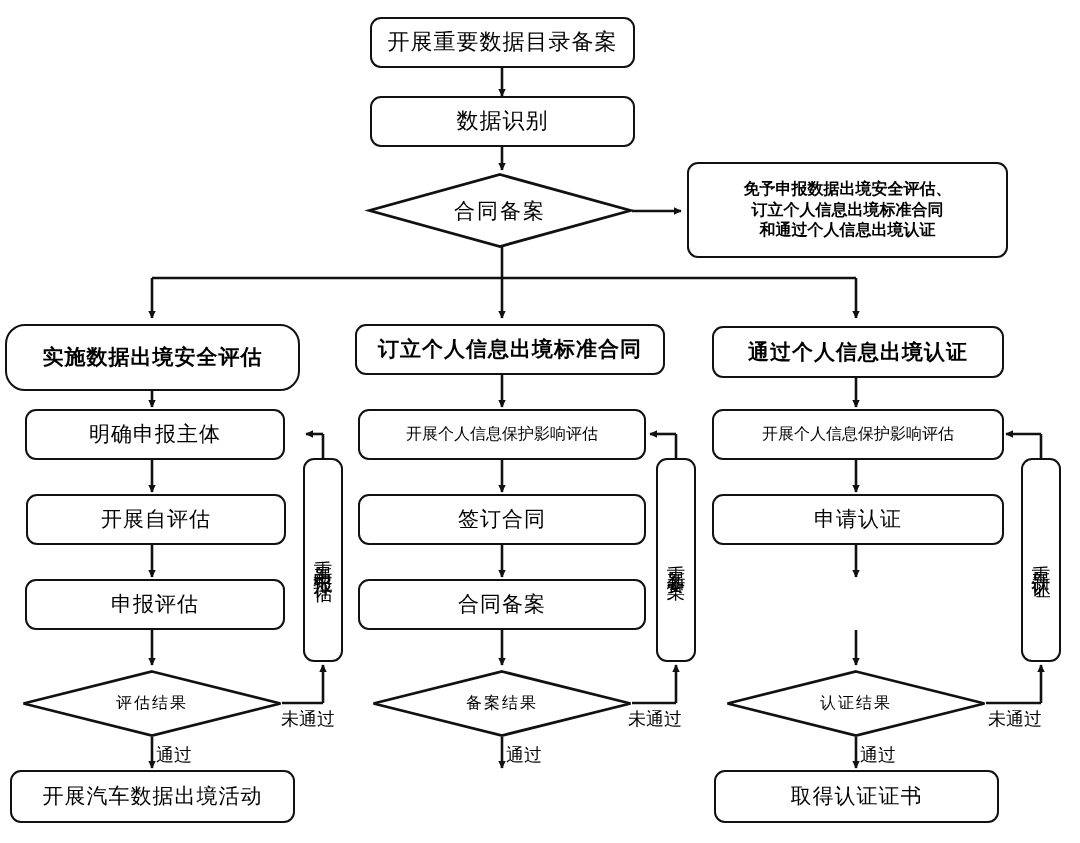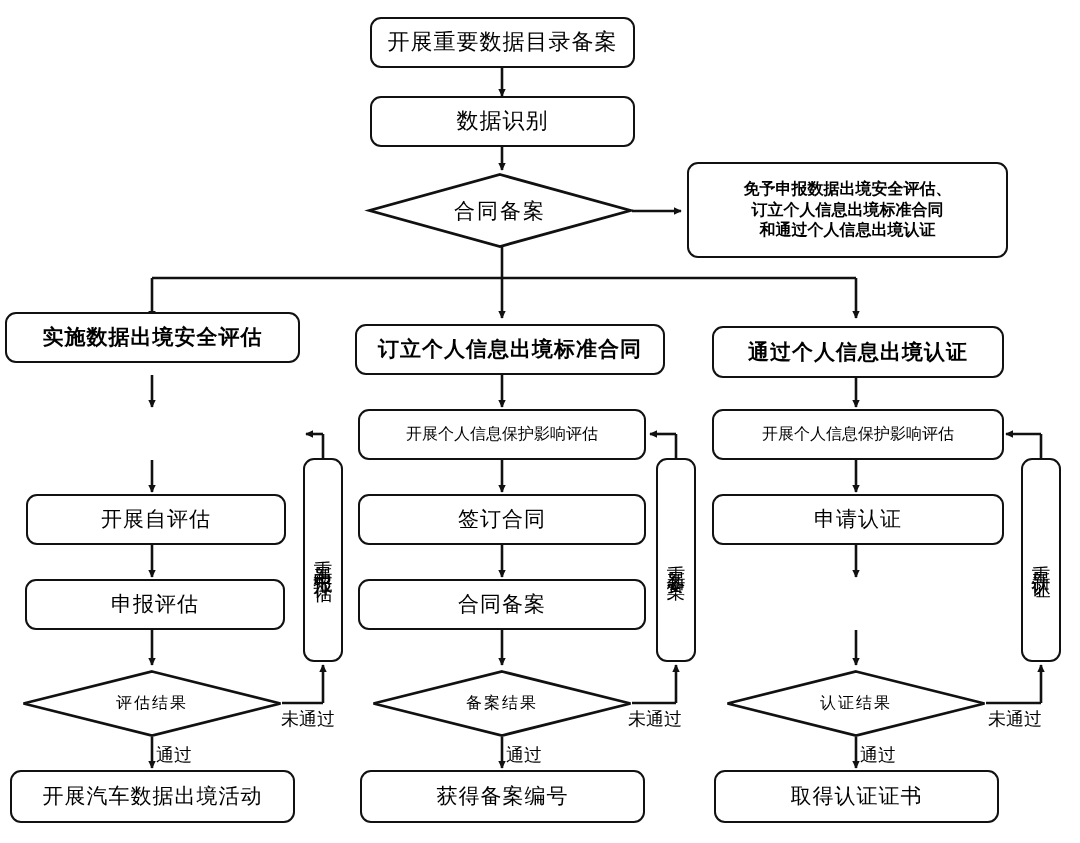--- a/index.html
+++ b/index.html
@@ -156,22 +156,25 @@
     </svg>
     <div class="diamond-label f21">合同备案</div>
   </div>
 
   <div class="node bold f20" style="left:687px;top:162px;width:321px;height:96px;flex-direction:column;padding:4px 10px;letter-spacing:0px;">
     <span>免予申报数据出境安全评估、</span>
     <span>订立个人信息出境标准合同</span>
     <span>和通过个人信息出境认证</span>
   </div>
 
-  <div class="node bold f21" style="left:5px;top:312px;width:295px;height:51px;">
+  <div class="node bold f21" style="left:5px;top:324px;width:295px;height:67px;border-radius:20px;">
     <span>实施数据出境安全评估</span>
+  </div>
+  <div class="node thin f21" style="left:25px;top:409px;width:260px;height:51px;">
+    <span>明确申报主体</span>
   </div>
   <div class="node thin f21" style="left:26px;top:494px;width:260px;height:51px;">
     <span>开展自评估</span>
   </div>
   <div class="node thin f21" style="left:25px;top:579px;width:260px;height:51px;">
     <span>申报评估</span>
   </div>
   <div class="vnode thin f19" style="left:303px;top:458px;width:40px;height:204px;">
     <span>重新申报评估</span>
   </div>
@@ -211,23 +214,20 @@
       <polygon points="130,1.5 258.5,33.5 130,65.5 1.5,33.5" fill="#ffffff" stroke="#111111" stroke-width="2.8"></polygon>
     </svg>
     <div class="diamond-label f20">备案结果</div>
   </div>
   <div class="edge-label f18" style="left:628px;top:707px;">
     <span>未通过</span>
   </div>
   <div class="edge-label f18" style="left:506px;top:743px;">
     <span>通过</span>
   </div>
-  <div class="node f21" style="left:360px;top:770px;width:285px;height:53px;">
-    <span>获得备案编号</span>
-  </div>
 
   <div class="node bold f21" style="left:712px;top:326px;width:292px;height:52px;align-items:center;">
     <span>通过个人信息出境认证</span>
   </div>
   <div class="node thin f20" style="left:712px;top:409px;width:292px;height:51px;letter-spacing:0px;">
     <span>开展个人信息保护影响评估</span>
   </div>
   <div class="node thin f21" style="left:712px;top:494px;width:292px;height:51px;">
     <span>申请认证</span>
   </div>

